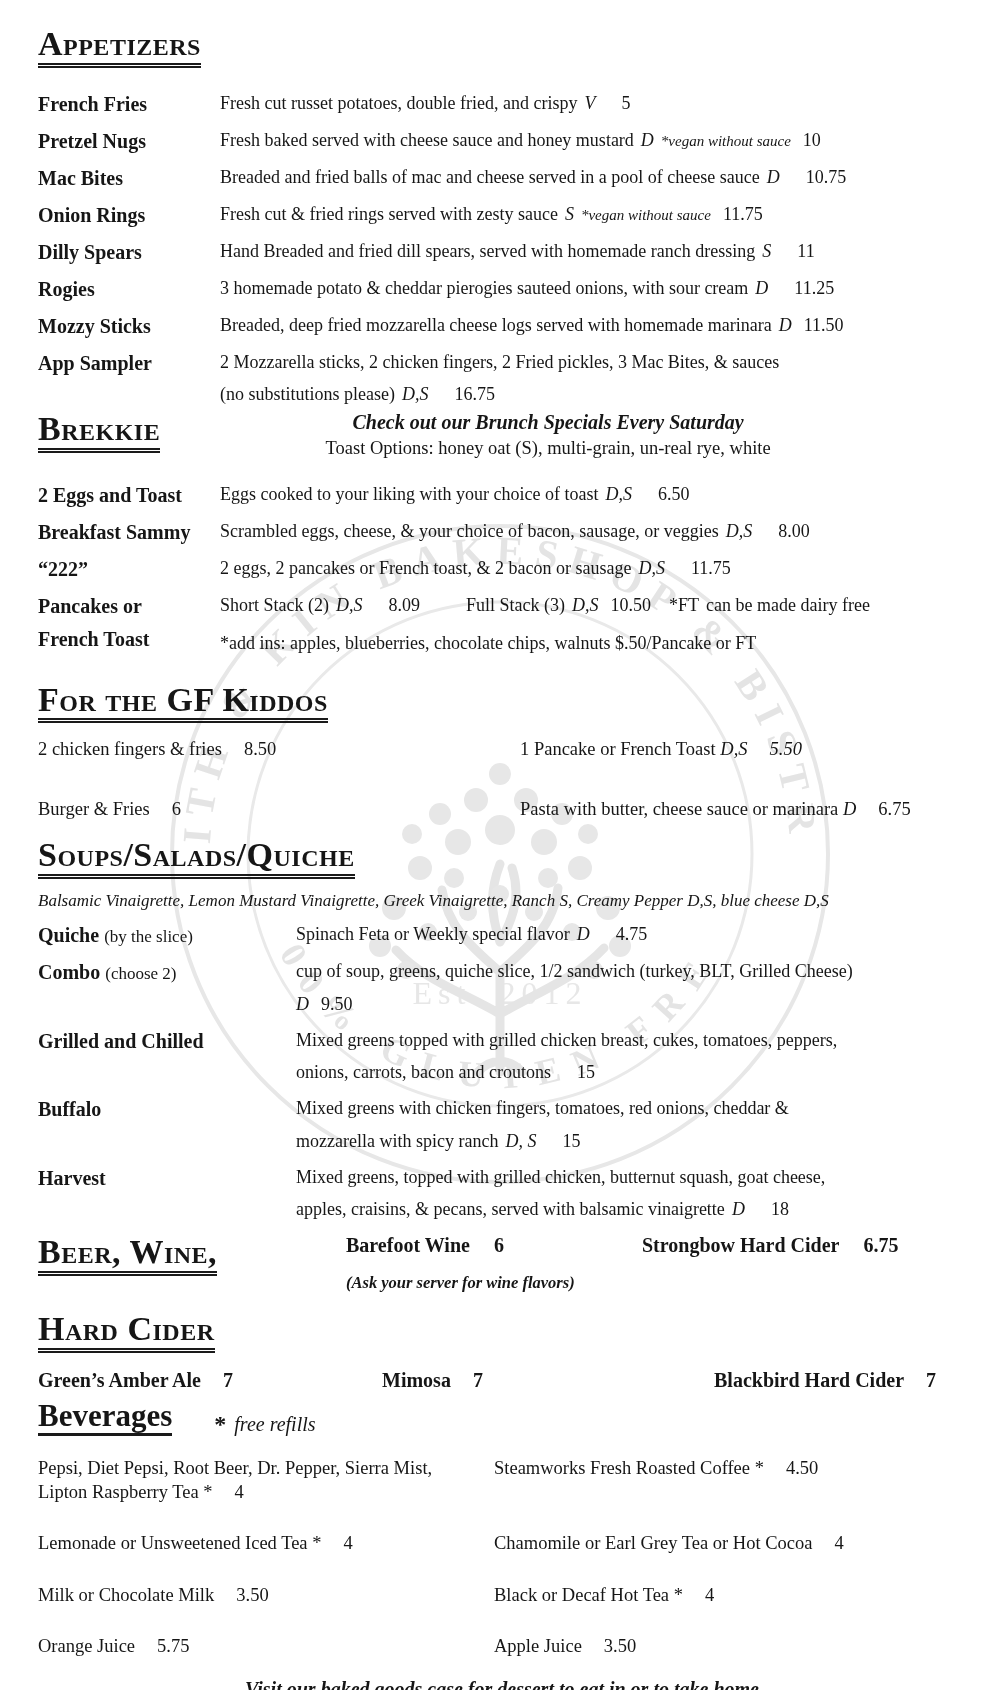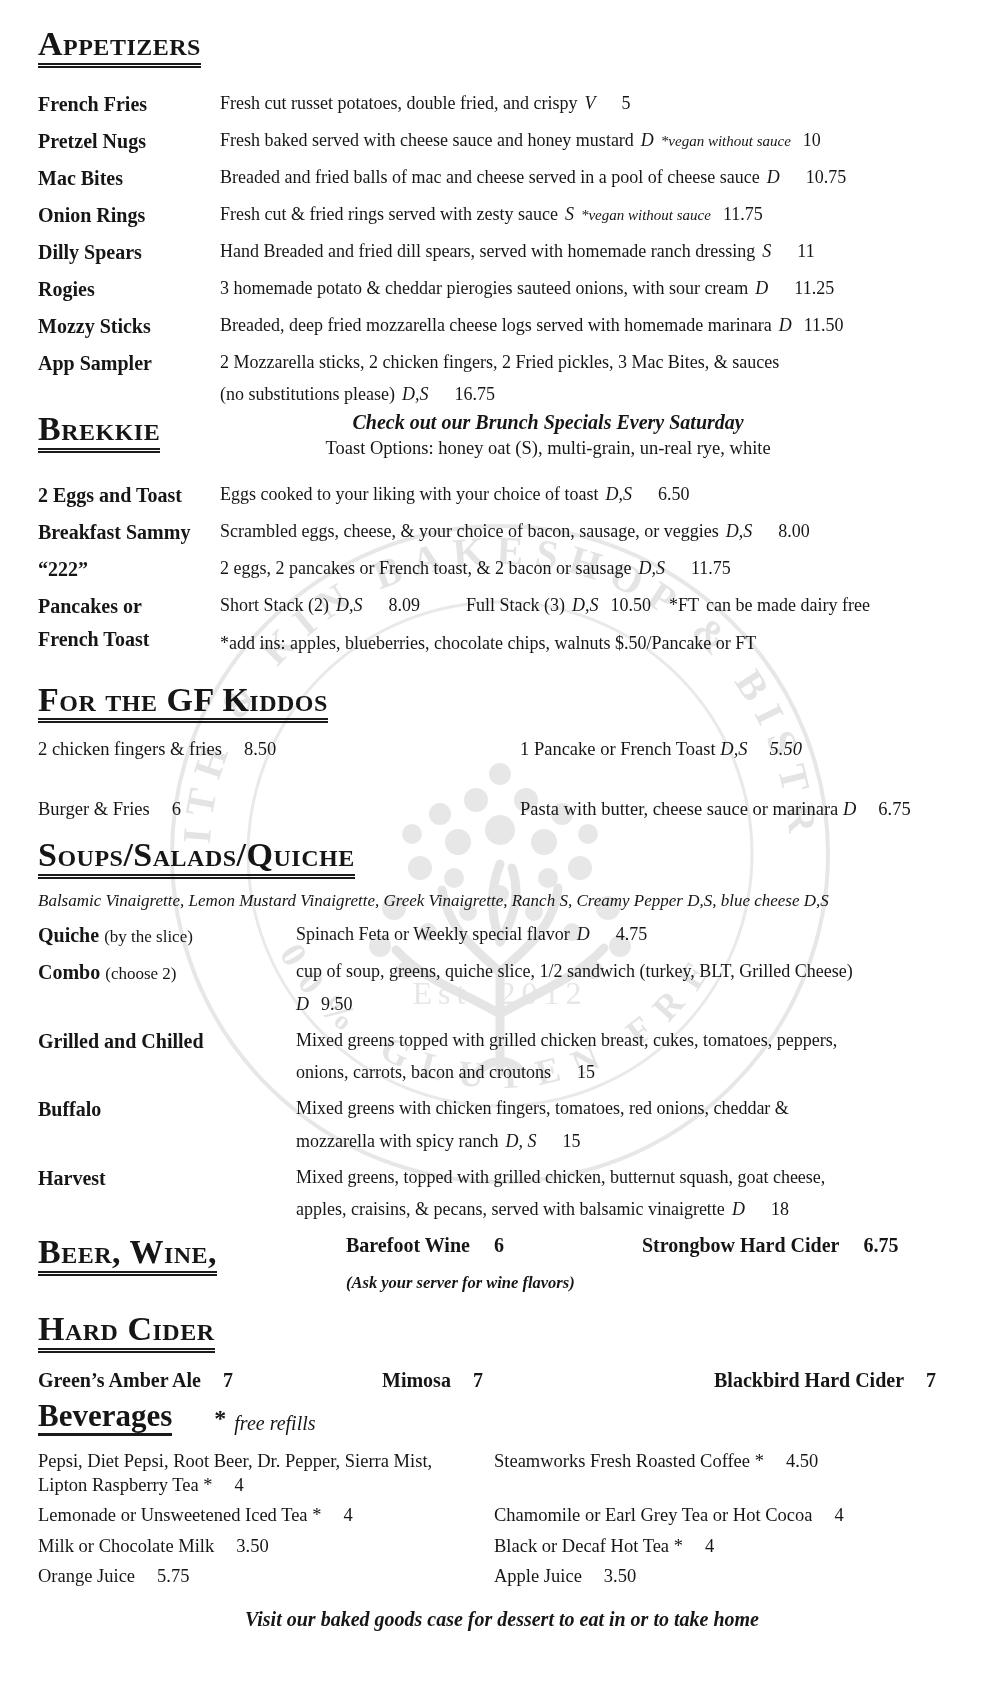--- a/index.html
+++ b/index.html
@@ -56,21 +56,21 @@
   .beer-col-h{flex:0 0 308px;}
   .beer-col-m{flex:0 0 296px;}
   .beer-col-r{flex:1;}
   .beer-item{font-weight:700;font-size:20px;}
   .beer-item .price{margin-left:24px;}
   .wine-note{font-weight:700;font-style:italic;font-size:16.5px;margin-top:16px;}
   .beer-row3{display:grid;grid-template-columns:308px 296px 1fr;margin:16px 0 8px;font-weight:700;font-size:20px;gap:36px;}
   .beer-row3 .price{margin-left:22px;}
 
   
-  .bev-head{display:flex;align-items:center;margin-top:6px;margin-bottom:13px;}
+  .bev-head{display:flex;align-items:flex-end;margin-top:6px;margin-bottom:20px;}
   .bev-star{font-weight:700;font-size:24px;margin-left:42px;line-height:1;}
   .bev-note{font-style:italic;font-size:20px;margin-left:8px;margin-top:10px;}
 
   .footer{ text-align:center;font-weight:700;font-style:italic;font-size:20px;margin-top:20px;}
 </style>
 </head>
 <body>
 
 <div class="page">
 
@@ -282,21 +282,21 @@
       </div>
     </div>
 
     <div>
       <div class="bev-head">
         <div class="h-plain">Beverages</div>
         <div class="bev-star">*</div>
         <div class="bev-note">free refills</div>
       </div>
 
-      <div class="two-col" style="row-gap:6px;">
+      <div class="two-col" style="row-gap:27px;">
         <div><span>Pepsi, Diet Pepsi, Root Beer, Dr. Pepper, Sierra Mist, Lipton Raspberry Tea *</span><span class="price">4</span></div>
         <div><span>Steamworks Fresh Roasted Coffee *</span><span class="price">4.50</span></div>
         <div><span>Lemonade or Unsweetened Iced Tea *</span><span class="price">4</span></div>
         <div><span>Chamomile or Earl Grey Tea or Hot Cocoa</span><span class="price">4</span></div>
         <div><span>Milk or Chocolate Milk</span><span class="price">3.50</span></div>
         <div><span>Black or Decaf Hot Tea *</span><span class="price">4</span></div>
         <div><span>Orange Juice</span><span class="price">5.75</span></div>
         <div><span>Apple Juice</span><span class="price">3.50</span></div>
       </div>
 

